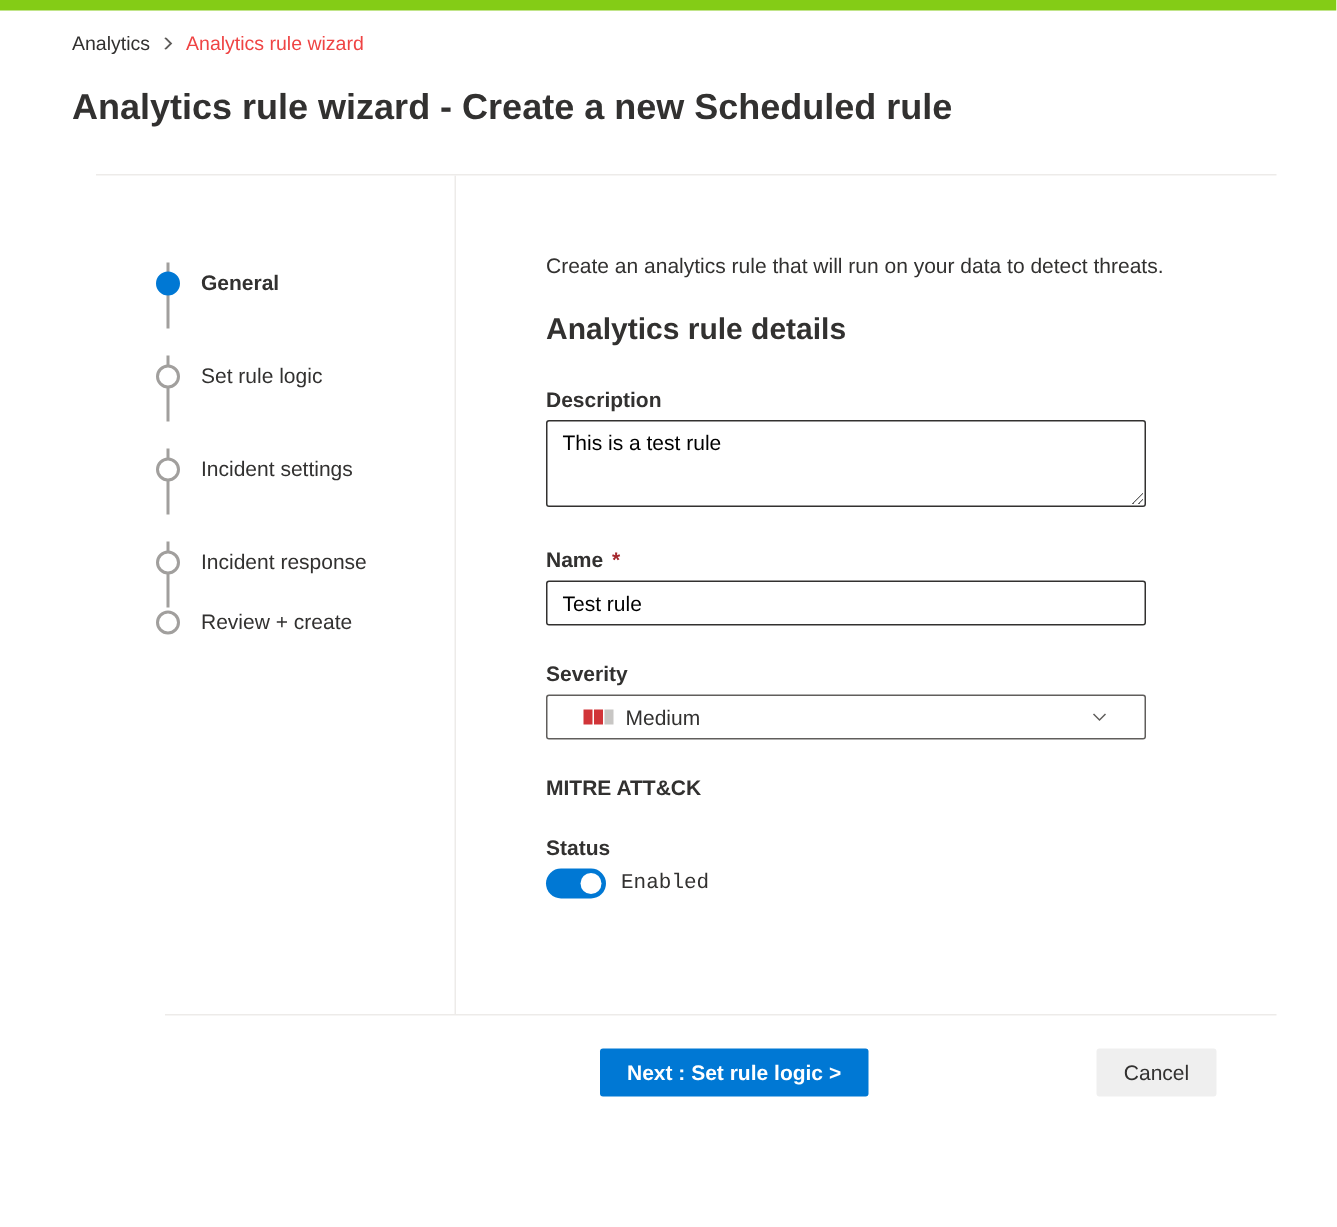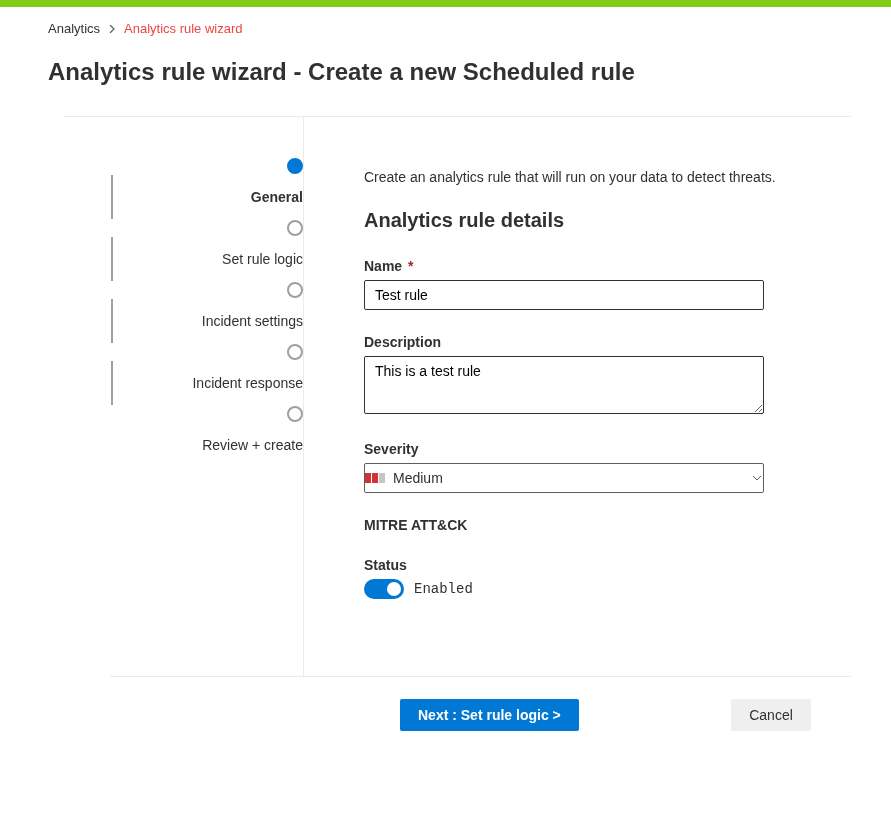--- a/index.html
+++ b/index.html
@@ -40,26 +40,25 @@
     margin-right: 40px;
   }
   
   .steps {
     width: 240px;
     padding: 40px 0 0 40px;
     border-right: 1px solid #edebe9;
   }
   .step {
     display: flex;
-    align-items: flex-end;
+    align-items: center;
     gap: 14px;
     position: relative;
     min-height: 62px;
     cursor: pointer;
-    flex-direction: column;
   }
   .step:last-child { min-height: auto; }
   .step-marker {
     width: 16px;
     height: 16px;
     border-radius: 50%;
     border: 2px solid #a19f9d;
     background: #fff;
     flex: 0 0 auto;
     margin-top: 1px;
@@ -125,21 +124,21 @@
     resize: both;
     padding-top: 6px;
   }
   .select-box {
     width: 400px;
     height: 30px;
     border: 1px solid #605e5c;
     border-radius: 2px;
     display: flex;
     align-items: center;
-    padding: 0 0;
+    padding: 0 24px;
     justify-content: space-between;
     cursor: pointer;
     background: #fff;
   }
   .select-box.thin { border-color: #8a8886; }
   .select-content { display: flex; align-items: center; gap: 8px; }
   .sev-bars { display: flex; gap: 1px; }
   .sev-bar {
     width: 6px; height: 10px; background: #d13438;
   }
@@ -243,30 +242,30 @@
         <div class="step-marker"></div>
         <div class="step-label">Review + create</div>
       </div>
     </aside>
 
     <section class="form-area">
       <p class="intro">Create an analytics rule that will run on your data to detect threats.</p>
       <h2 class="section-title">Analytics rule details</h2>
 
       <div class="field">
+        <label class="field-label">Description</label>
+        <textarea class="text-input" style="">This is a test rule</textarea>
+      </div>
+
+      <div class="field">
         <label class="field-label">
           <span>Name</span>
           <span class="required">*</span>
         </label>
         <input class="text-input" type="text" value="Test rule" style="">
-      </div>
-
-      <div class="field">
-        <label class="field-label">Description</label>
-        <textarea class="text-input" style="">This is a test rule</textarea>
       </div>
 
       <div class="field">
         <label class="field-label">Severity</label>
         <div class="select-box">
           <div class="select-content">
             <span class="sev-bars">
               <span class="sev-bar"></span>
                 <span class="sev-bar"></span>
                 <span class="sev-bar dim"></span>

